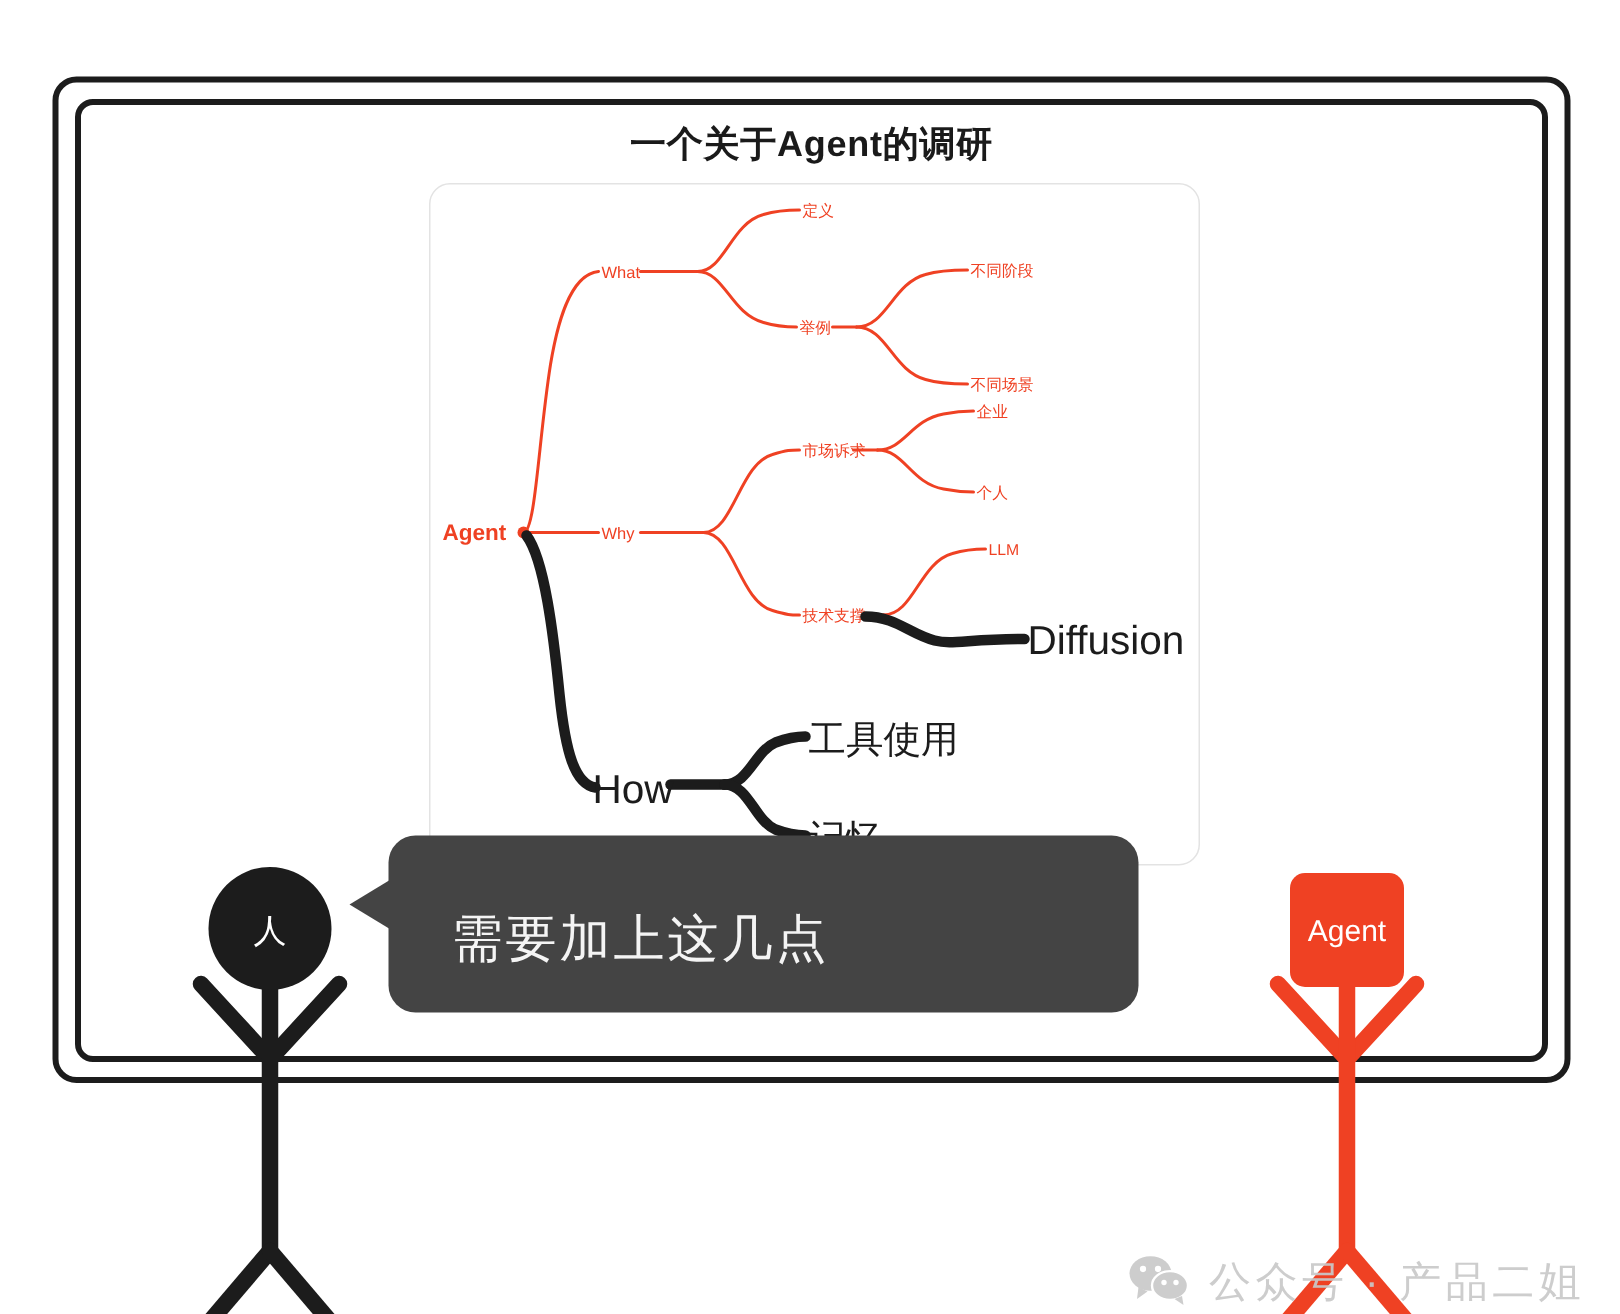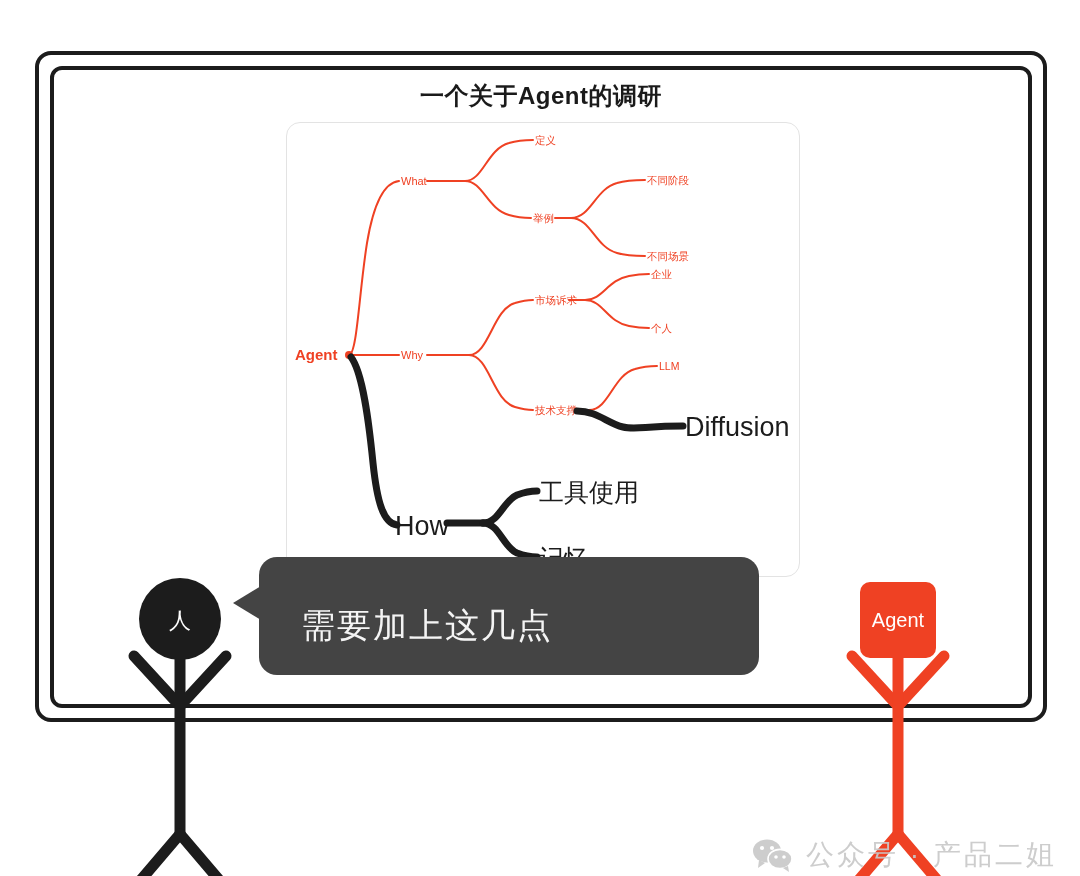--- a/index.html
+++ b/index.html
@@ -146,21 +146,20 @@
     font-family: "Liberation Sans", sans-serif;
     font-size: 20px;
     fill: #ffffff;
   }
 
   
   .watermark {
     position: absolute;
     left: 752px; top: 812px;
     display: flex;
-    align-items: center;
     gap: 12px;
     opacity: 0.92;
   }
   .wm-text {
     font-size: 28px;
     color: #c9c9c9;
     letter-spacing: 3px;
     white-space: nowrap;
   }
 </style>

